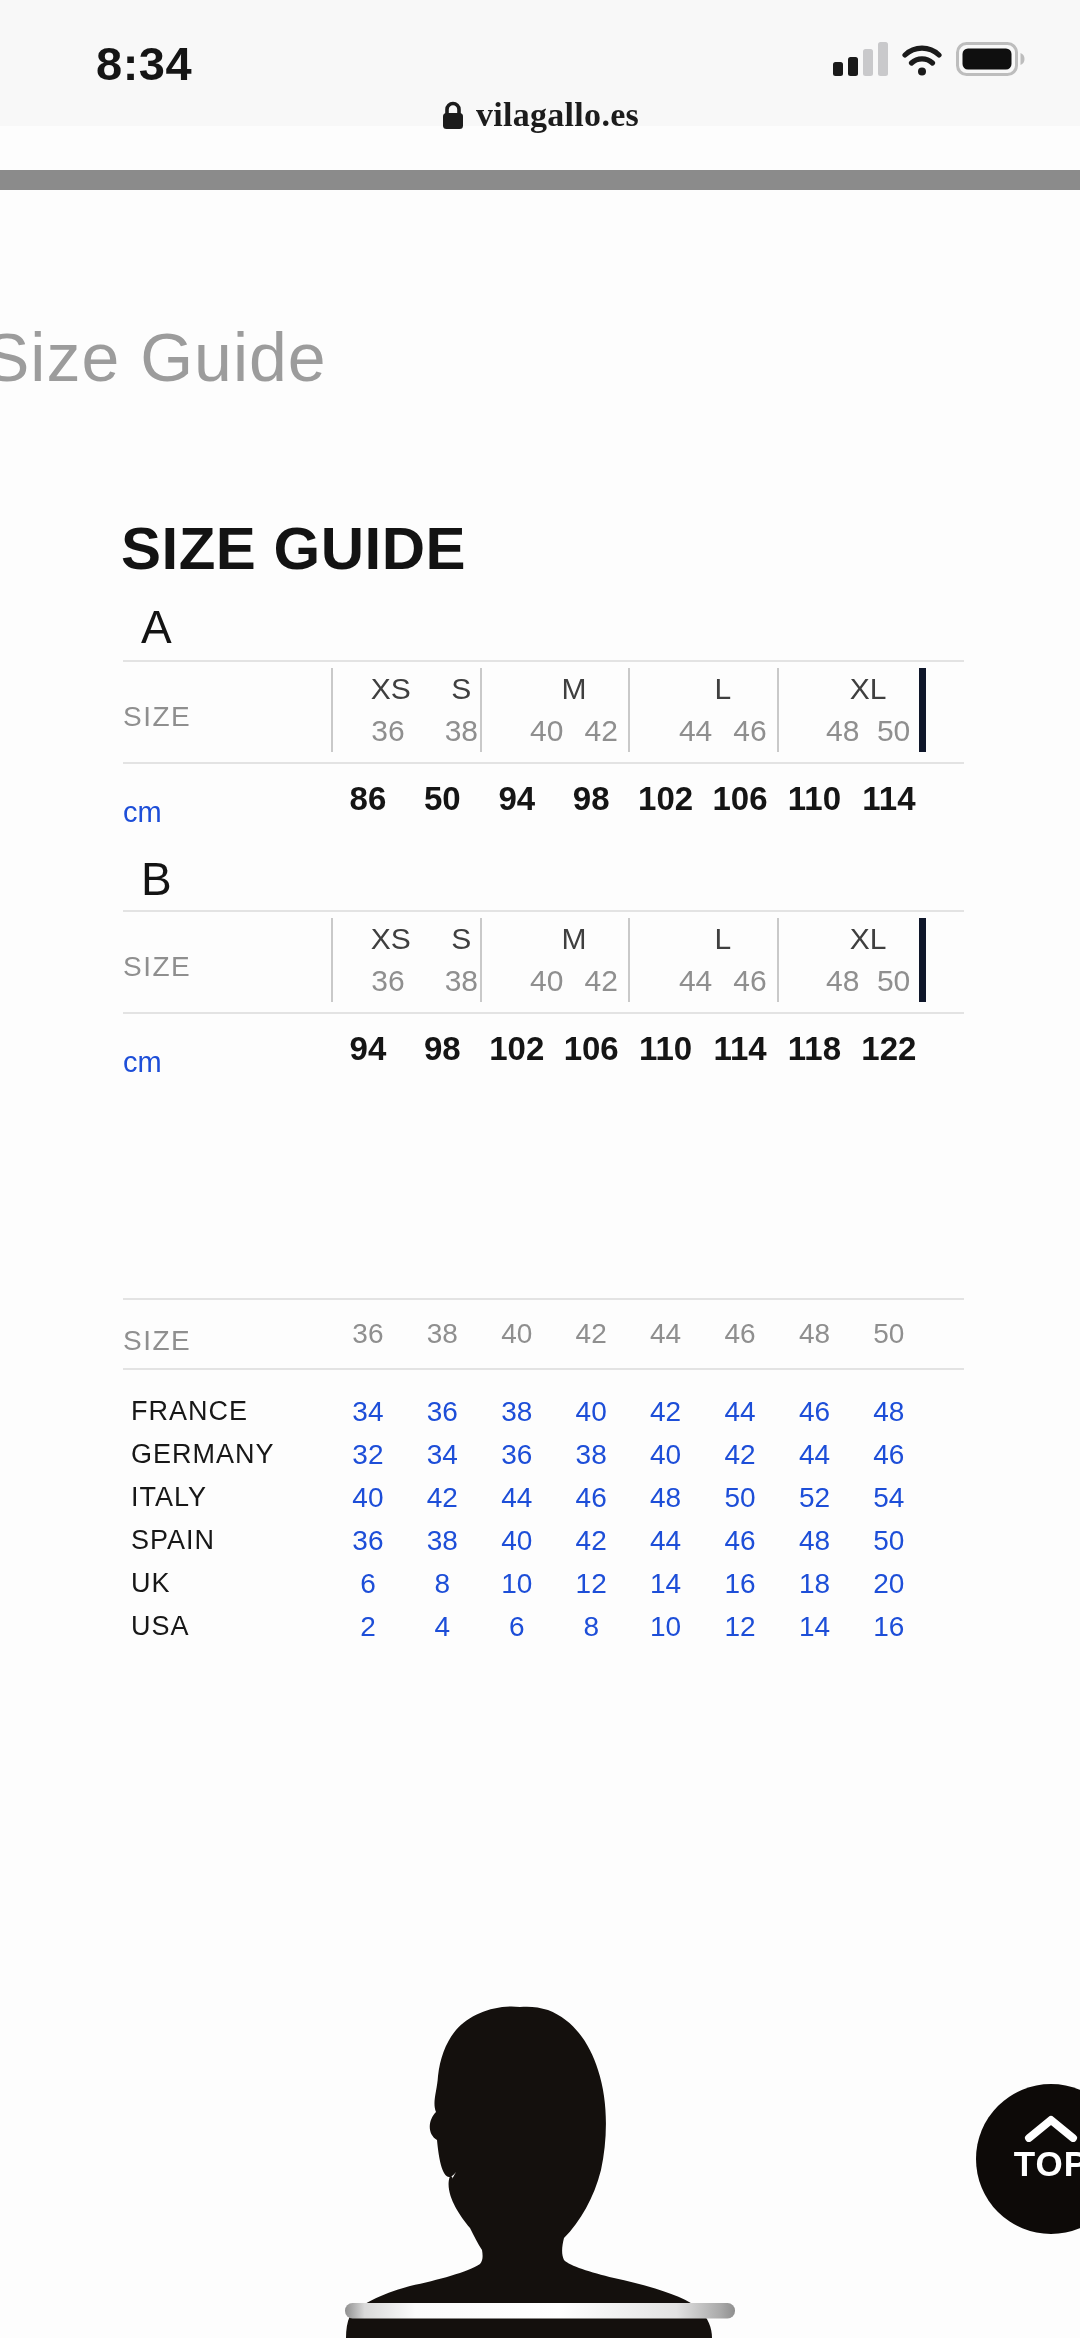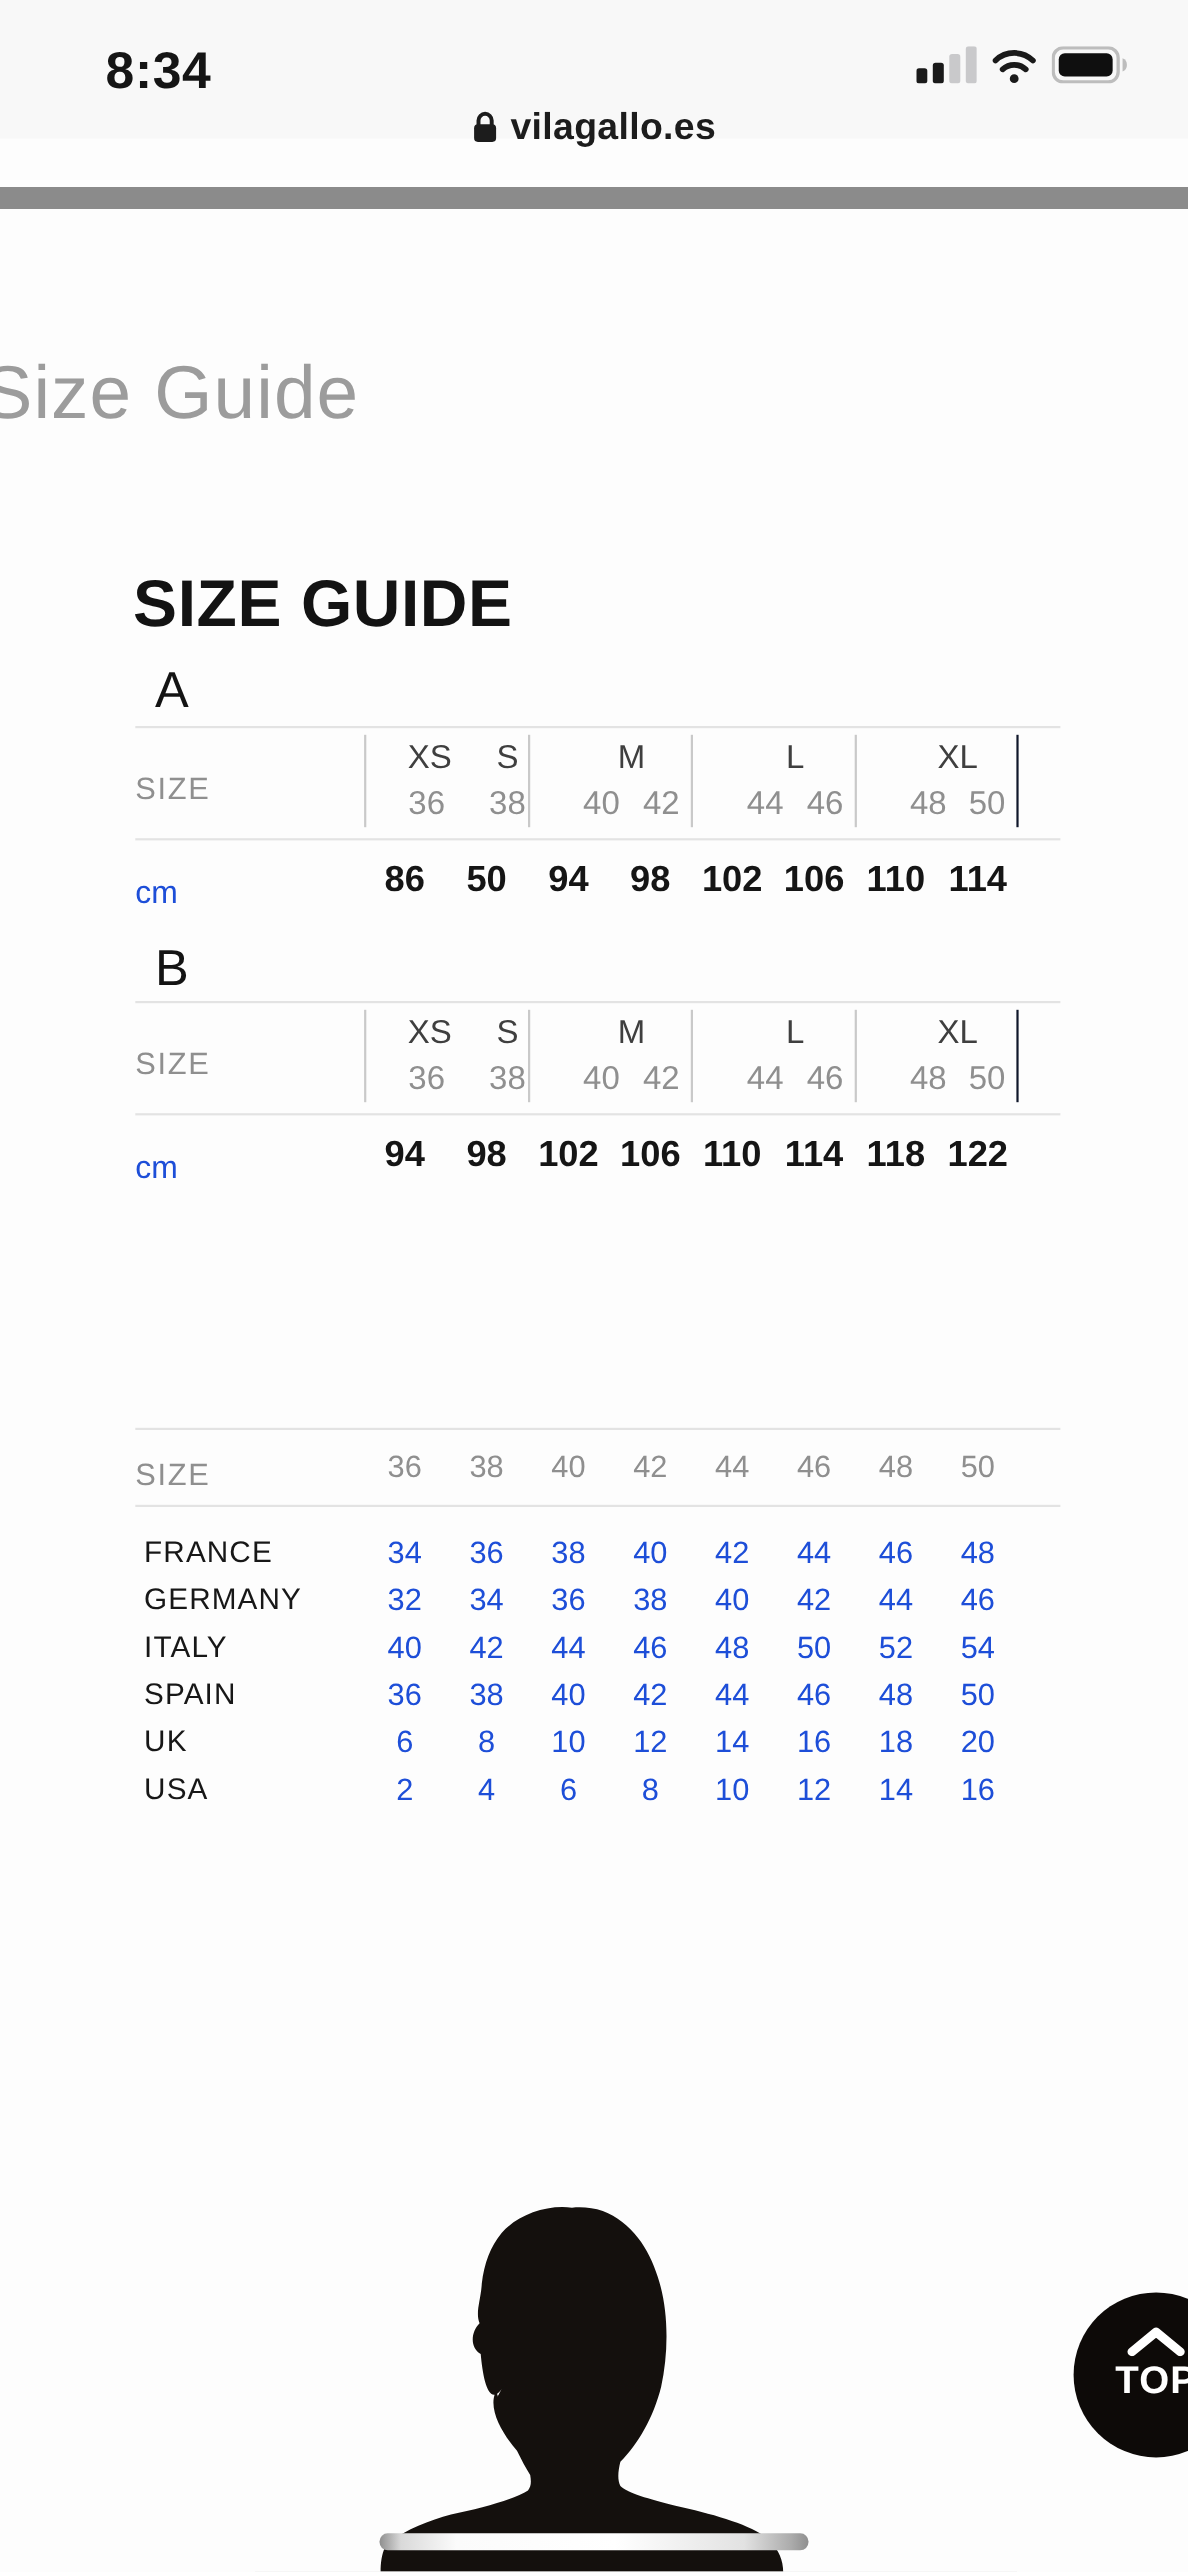--- a/index.html
+++ b/index.html
@@ -6,40 +6,40 @@
   .screen{
     position:relative;width:1080px;height:2338px;overflow:hidden;
     background:#fdfdfd;font-family:"Liberation Sans","DejaVu Sans",sans-serif;
     -webkit-font-smoothing:antialiased;
   }
   
   .statusbar{position:absolute;top:0;left:0;width:100%;height:126px;background:#f8f8f8;}
   .time{position:absolute;left:96px;top:36px;font-size:47px;font-weight:700;letter-spacing:.5px;color:#151515;}
   .sticons{position:absolute;right:54px;top:42px;display:flex;align-items:flex-end;gap:14px;height:34px;}
   .urlrow{position:absolute;left:0;top:96px;width:100%;display:flex;justify-content:center;align-items:center;gap:11px;}
-  .urldomain{font-size:34px;font-weight:600;color:#1c1c1c;letter-spacing:.3px;}
+  .urldomain{font-size:34px;font-weight:600;color:#1c1c1c;letter-spacing:.3px;font-family:Liberation Serif, serif;}
   .graybar{position:absolute;top:170px;left:0;width:100%;height:20px;background:#8b8b8b;}
   
   .breadcrumb{position:absolute;left:-16px;top:318px;font-size:68px;font-weight:300;color:#9c9c9c;letter-spacing:1px;white-space:nowrap;}
   .heading{position:absolute;left:121px;top:514px;margin:0;font-size:60px;font-weight:800;color:#131313;letter-spacing:.5px;}
   .seclabel{position:absolute;left:141px;font-size:46px;font-weight:400;color:#131313;line-height:1;}
   .sizetable,.convtable{position:absolute;left:123px;width:841px;}
   .rule{height:2px;background:#e3e3e3;}
   
   .c-label{width:24.7%;box-sizing:border-box;margin-top:13px;}
   .c-cell{width:8.85%;text-align:center;}
   .c-pad{width:4.45%;}
   
   .hdr{display:flex;margin:6px 0 10px;}
   .hdr .c-label{align-self:center;font-size:28px;color:#8f8f8f;letter-spacing:1.5px;}
   .grp{box-sizing:border-box;height:84px;padding-left:38px;}
   .g-xs,.g-s{width:8.85%;}
   .g-m,.g-l,.g-xl{width:17.7%;}
   .g-xs,.g-m,.g-l,.g-xl{border-left:2px solid #c9c9c9;}
-  .g-xl{border-right:2px solid #0f172a;}
+  .g-xl{border-right:7px solid #0f172a;}
   .g-name{text-align:center;font-size:30px;color:#3f3f3f;line-height:42px;}
   .g-nums{display:flex;}
   .g-num{flex:1;text-align:center;font-size:30px;color:#8f8f8f;line-height:42px;}
   .vals{display:flex;padding-top:12px;line-height:46px;}
   .vals .c-label{font-size:29px;color:#1d4ed8;}
   .vals .c-cell{font-size:33px;font-weight:600;color:#151515;}
   
   .chdr{display:flex;height:68px;align-items:center;}
   .chdr .c-label{font-size:28px;color:#8f8f8f;letter-spacing:1.5px;}
   .chdr .c-cell{font-size:28px;color:#8f8f8f;}

